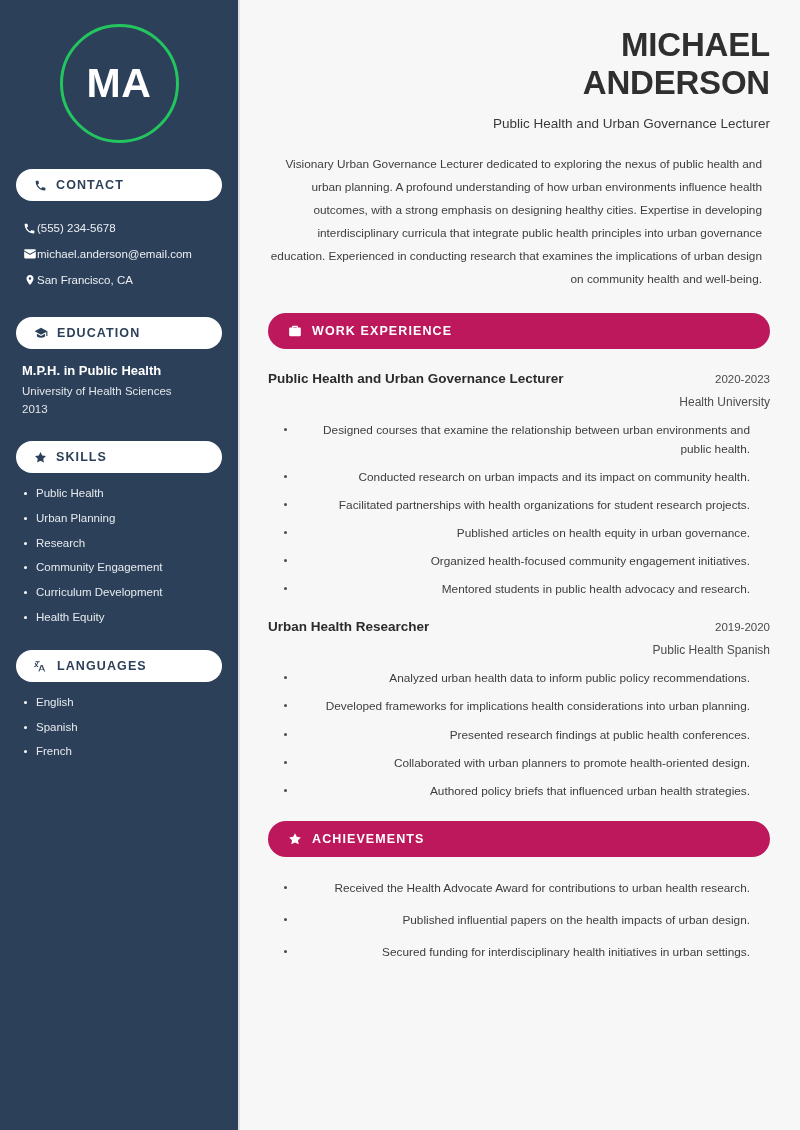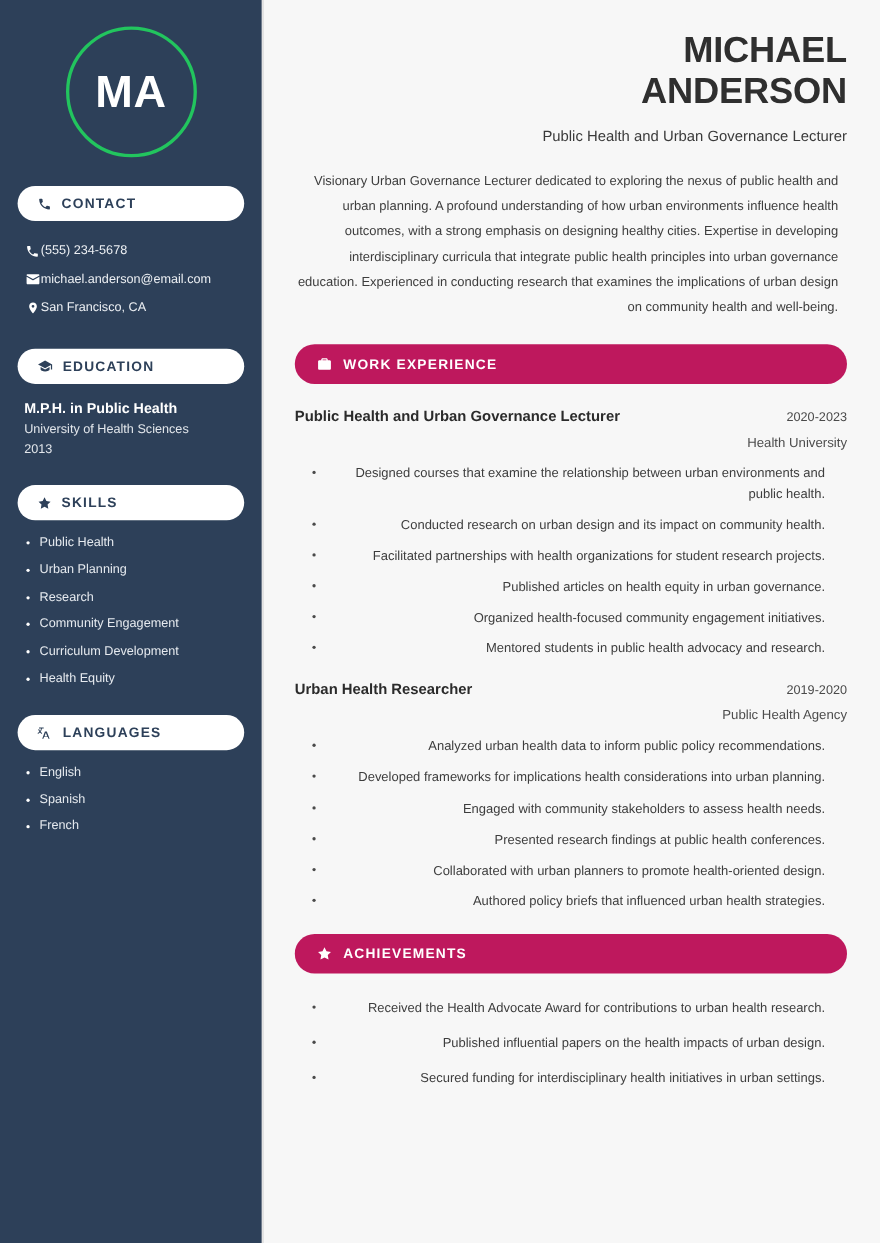--- a/index.html
+++ b/index.html
@@ -339,38 +339,37 @@
     </div>
 
     <div class="job">
       <div class="job-head">
         <div class="job-title">Public Health and Urban Governance Lecturer</div>
         <div class="job-dates">2020-2023</div>
       </div>
       <div class="job-org">Health University</div>
       <ul class="bullets">
         <li>Designed courses that examine the relationship between urban environments and public health.</li>
-        <li>Conducted research on urban design and its impact on community health.</li>
+        <li>Conducted research on urban impacts and its impact on community health.</li>
         <li>Facilitated partnerships with health organizations for student research projects.</li>
         <li>Published articles on health equity in urban governance.</li>
         <li>Organized health-focused community engagement initiatives.</li>
         <li>Mentored students in public health advocacy and research.</li>
       </ul>
     </div>
 
     <div class="job">
       <div class="job-head">
         <div class="job-title">Urban Health Researcher</div>
         <div class="job-dates">2019-2020</div>
       </div>
-      <div class="job-org">Public Health Agency</div>
+      <div class="job-org">Public Health Spanish</div>
       <ul class="bullets">
         <li>Analyzed urban health data to inform public policy recommendations.</li>
         <li>Developed frameworks for implications health considerations into urban planning.</li>
-        <li>Engaged with community stakeholders to assess health needs.</li>
         <li>Presented research findings at public health conferences.</li>
         <li>Collaborated with urban planners to promote health-oriented design.</li>
         <li>Authored policy briefs that influenced urban health strategies.</li>
       </ul>
     </div>
 
     <div class="sec-bar">
       <span class="ic">
         <svg width="14" height="14" viewBox="0 0 24 24" fill="#ffffff">
             <path d="m12 2 3.1 6.3 7 1-5 4.9 1.2 6.9L12 17.8 5.7 21.1l1.2-6.9-5-4.9 7-1L12 2z"></path>

